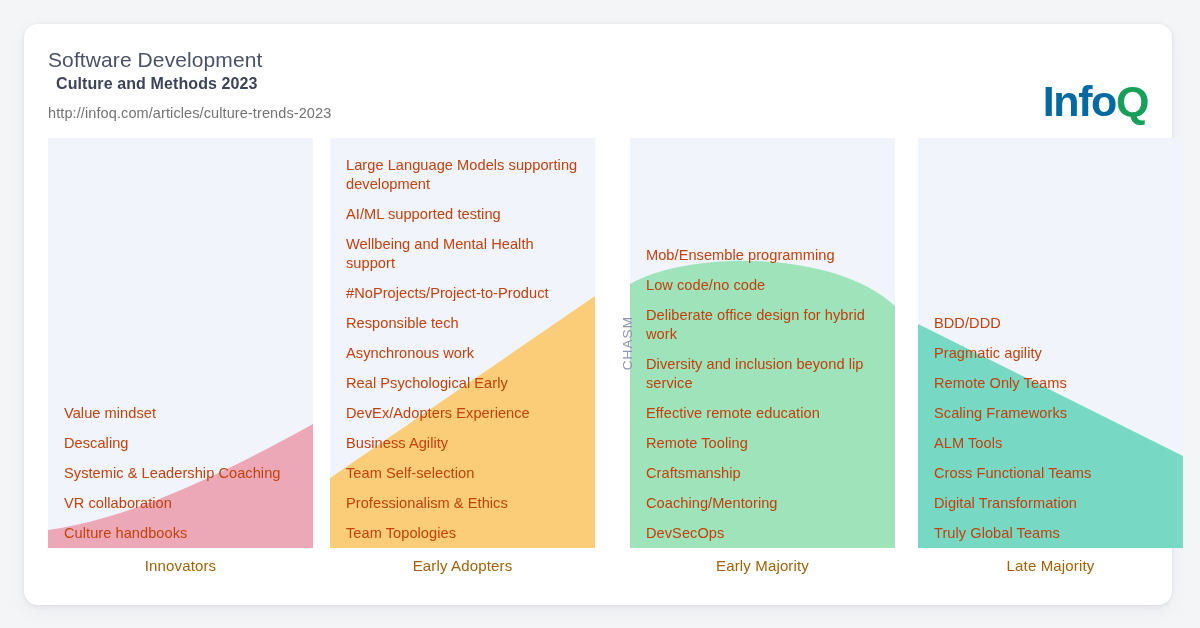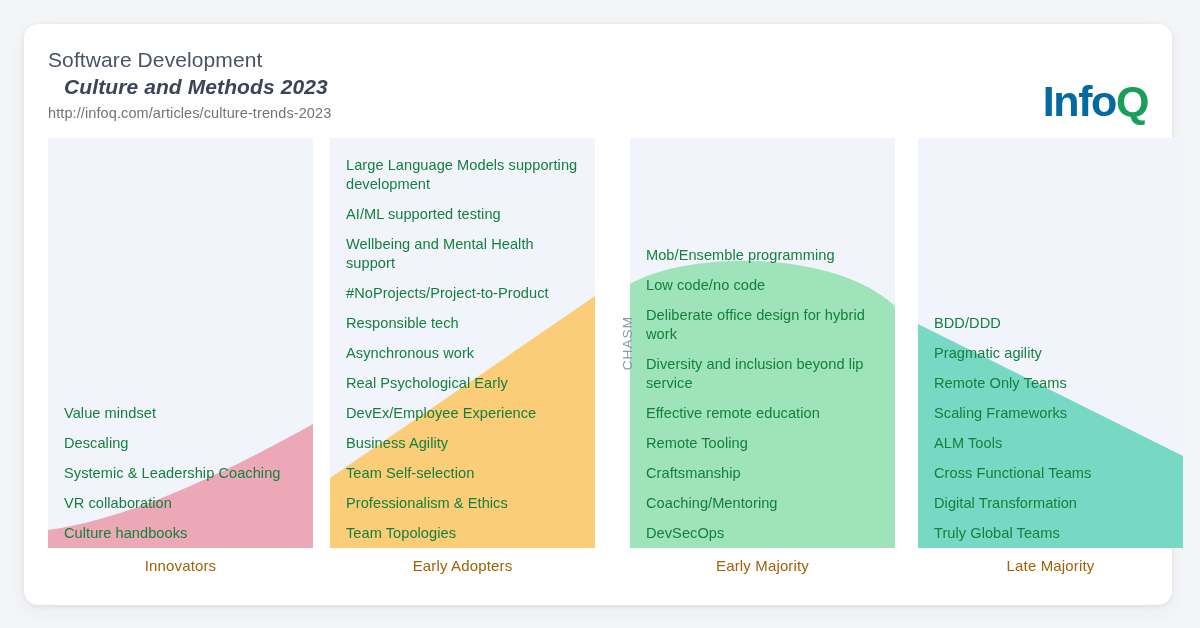--- a/index.html
+++ b/index.html
@@ -39,28 +39,27 @@
     left: 0;
     top: 0;
     font-size: 21px;
     font-weight: 400;
     color: #4a5168;
     letter-spacing: 0.1px;
     white-space: nowrap;
   }
   .title-line2 {
     position: absolute;
-    left: 16px;
+    left: 8px;
     top: 27px;
-    font-size: 21px;
+    font-size: 16px;
     font-weight: 700;
     color: #3d4359;
     letter-spacing: 0.1px;
     white-space: nowrap;
-    font-style: italic;
   }
   .title-url {
     position: absolute;
     left: 0;
     top: 57px;
     font-size: 14.5px;
     font-weight: 400;
     color: #737373;
     letter-spacing: 0.1px;
     white-space: nowrap;
@@ -124,21 +123,21 @@
     box-sizing: border-box;
     padding: 0 16px;
     display: flex;
     flex-direction: column;
     justify-content: flex-end;
     gap: 0;
   }
   .item {
     font-size: 14.6px;
     line-height: 19px;
-    color: #15803d;
+    color: #c2410c;
     padding: 5.5px 0;
     letter-spacing: 0.05px;
   }
   .col-axis-label {
     position: absolute;
     top: 419px;
     left: 0;
     width: 100%;
     text-align: center;
     font-size: 15px;
@@ -204,21 +203,21 @@
             <path id="fill-1" d="M0,410 L0,340 L265,158 L265,410 Z" fill="#fbcd78"></path>
           </svg>
           <div class="items">
             <div class="item">Large Language Models supporting development</div>
             <div class="item">AI/ML supported testing</div>
             <div class="item">Wellbeing and Mental Health support</div>
             <div class="item">#NoProjects/Project-to-Product</div>
             <div class="item">Responsible tech</div>
             <div class="item">Asynchronous work</div>
             <div class="item">Real Psychological Early</div>
-            <div class="item">DevEx/Employee Experience</div>
+            <div class="item">DevEx/Adopters Experience</div>
             <div class="item">Business Agility</div>
             <div class="item">Team Self-selection</div>
             <div class="item">Professionalism &amp; Ethics</div>
             <div class="item">Team Topologies</div>
           </div>
         </div>
         <div class="col-axis-label">Early Adopters</div>
       </div>
 
       <div class="col col-2">

